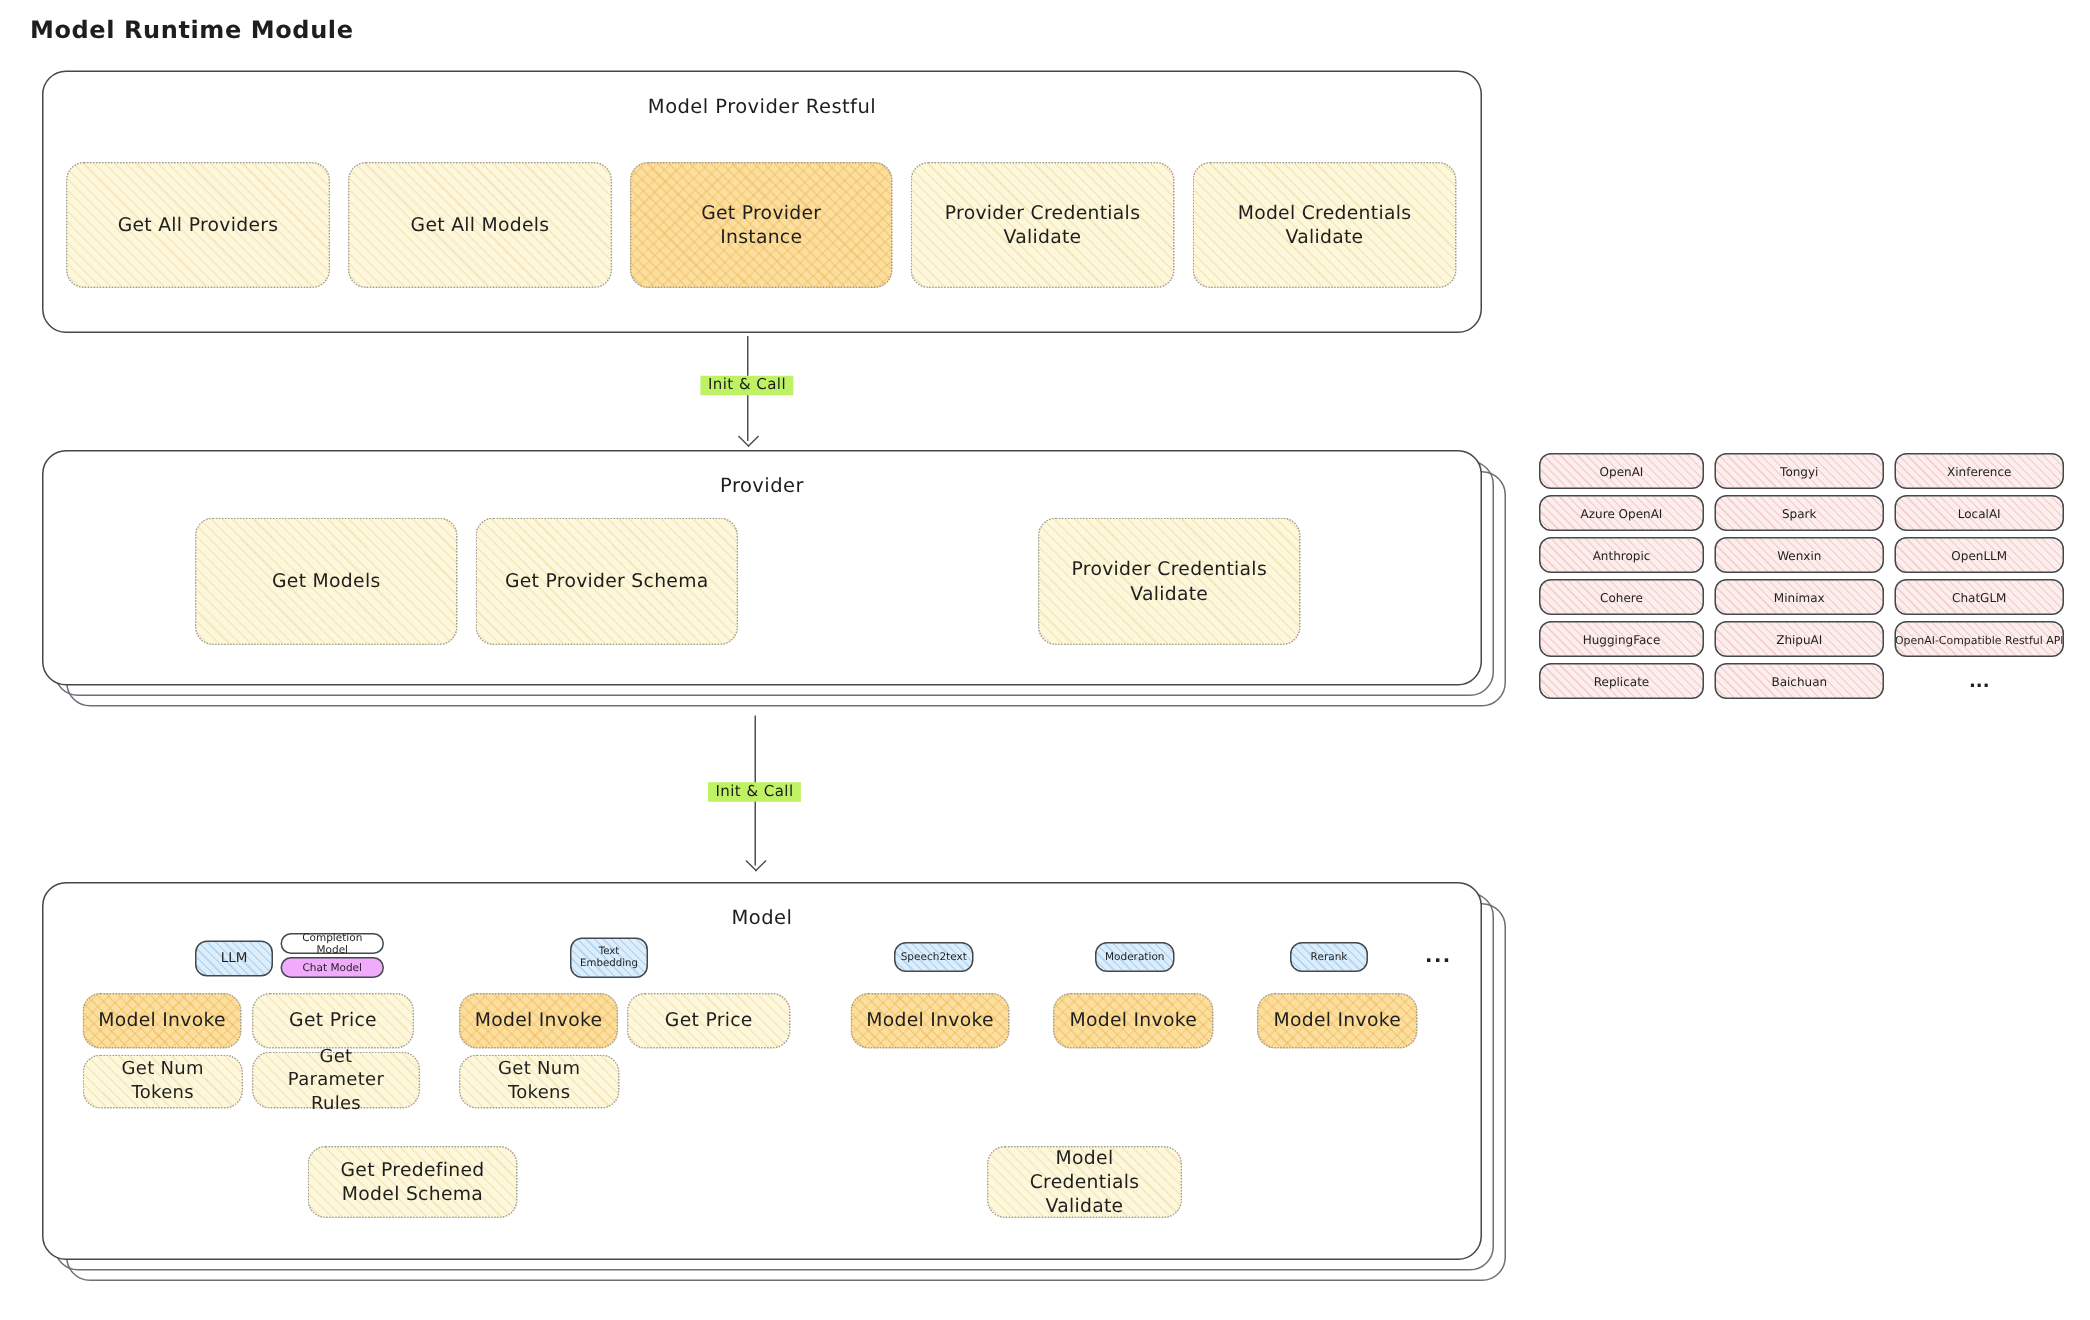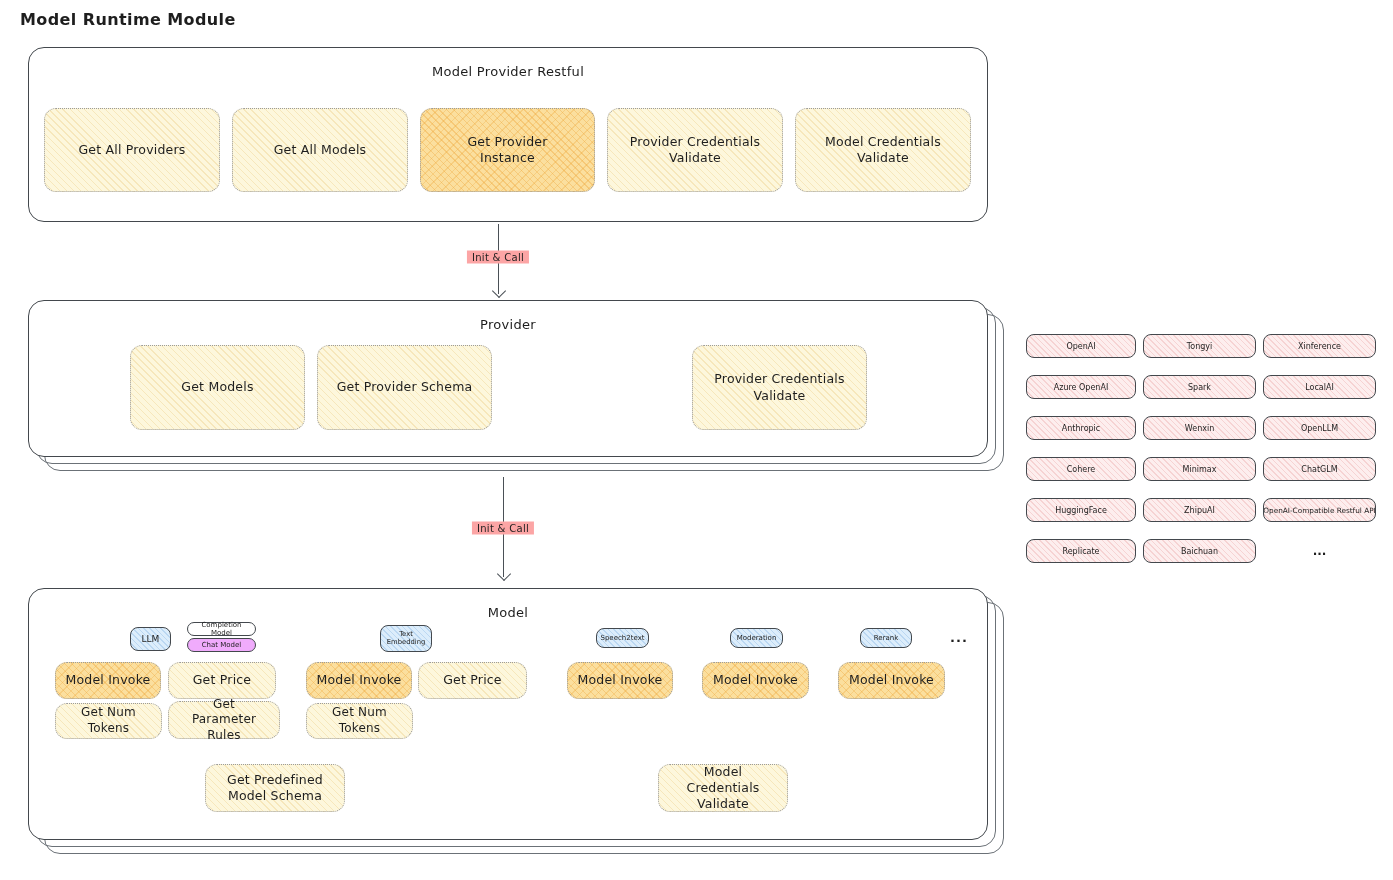--- a/index.html
+++ b/index.html
@@ -34,21 +34,21 @@
   }
   .fill-o{
     background-color:#fbdf9e;
     background-image:
       repeating-linear-gradient(45deg,rgba(238,166,58,.38) 0px,rgba(238,166,58,.38) 1px,transparent 1px,transparent 5px),
       repeating-linear-gradient(135deg,rgba(238,166,58,.30) 0px,rgba(238,166,58,.30) 1px,transparent 1px,transparent 6px);
   }
   
   .pgrid{
     position:absolute;left:1026px;top:302px;display:grid;
-    grid-template-columns:110px 113px 113px;grid-auto-rows:24px;gap:17px 7px;margin-top:32px;
+    grid-template-columns:110px 113px 113px;grid-auto-rows:24px;gap:4px 7px;
   }
   .pcell{
     display:flex;align-items:center;justify-content:center;text-align:center;
     border:1.4px solid #43484d;border-radius:8px;
     background-color:#fdeeee;
     background-image:repeating-linear-gradient(45deg,rgba(225,130,130,.25) 0px,rgba(225,130,130,.25) 1px,transparent 1px,transparent 4px);
     font-size:8px;white-space:nowrap;overflow:hidden;
   }
   .pcell.small{font-size:7.3px;}
   .pcell.nobox{border:none;background:none;font-size:12px;font-weight:600;}
@@ -63,21 +63,21 @@
   .tag.white{background-color:#ffffff;background-image:none;}
   .tag.pale{background-color:#f0abfc;background-image:none;}
   
   .vline{position:absolute;width:0;border-left:1.6px solid #4a5056;}
   .ahead{
     position:absolute;width:9px;height:9px;
     border-left:1.6px solid #4a5056;border-bottom:1.6px solid #4a5056;
     transform:rotate(-45deg);
   }
   .alabel{
-    position:absolute;transform:translate(-50%,-50%);background:#fca5a5;
+    position:absolute;transform:translate(-50%,-50%);background:#bef264;
     font-size:10px;padding:1px 5px;letter-spacing:.3px;white-space:nowrap;
   }
   .dots{position:absolute;font-size:13px;font-weight:600;letter-spacing:1px;}
 </style>
 </head>
 <body>
 
 <div id="canvas">
 
   <div class="abs page-title" style="left:20px;top:10px;">Model Runtime Module</div>
@@ -128,21 +128,21 @@
   <div class="vline" style="left:503px;top:477px;height:100px;"></div>
   <div class="ahead" style="left:499px;top:569px;"></div>
   <div class="alabel" style="left:503px;top:528px;">Init &amp; Call</div>
 
   <div class="stack" style="left:44px;top:602px;width:958px;height:250px;"></div>
   <div class="stack" style="left:36px;top:595px;width:958px;height:250px;"></div>
   <div class="box" style="left:28px;top:588px;width:958px;height:250px;">
     <div class="box-title">Model</div>
   </div>
 
-  <div class="tag" style="left:130px;top:627px;width:41px;height:24px;font-size:9px;">LLM</div>
+  <div class="tag" style="left:130px;top:627px;width:52px;height:24px;font-size:9px;">LLM</div>
   <div class="tag white" style="left:187px;top:622px;width:69px;height:14px;font-size:7px;">Completion Model</div>
   <div class="tag pale" style="left:187px;top:638px;width:69px;height:14px;font-size:7px;">Chat Model</div>
   <div class="tag" style="left:380px;top:625px;width:52px;height:27px;font-size:6.8px;">Text Embedding</div>
   <div class="tag" style="left:596px;top:628px;width:53px;height:20px;font-size:7px;">Speech2text</div>
   <div class="tag" style="left:730px;top:628px;width:53px;height:20px;font-size:7px;">Moderation</div>
   <div class="tag" style="left:860px;top:628px;width:52px;height:20px;font-size:7px;">Rerank</div>
   <div class="dots" style="left:950px;top:630px;">...</div>
 
   <div class="btn fill-o" style="left:55px;top:662px;width:106px;height:37px;padding:2px 6px;">Model Invoke</div>
   <div class="btn fill-y" style="left:168px;top:662px;width:108px;height:37px;padding:2px 6px;">Get Price</div>

